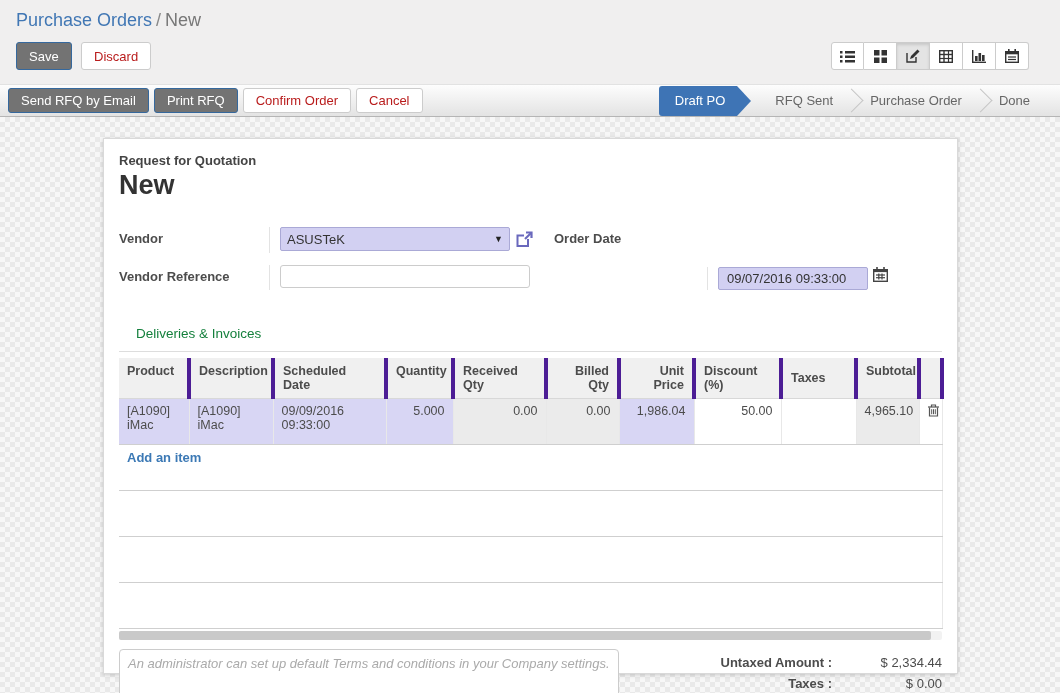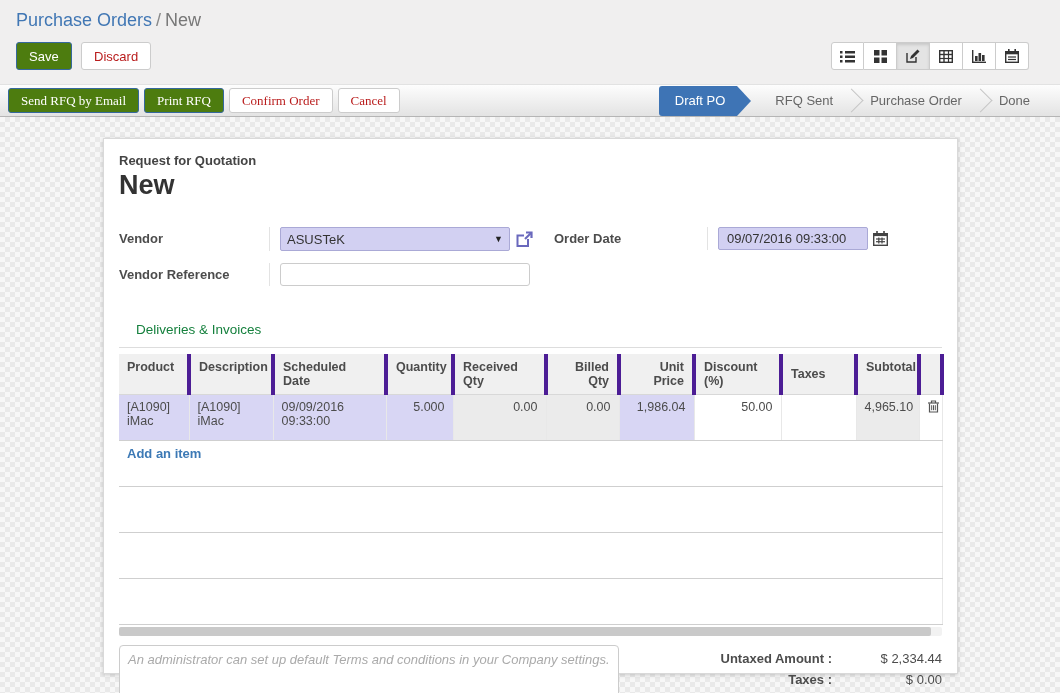--- a/index.html
+++ b/index.html
@@ -10,37 +10,37 @@
   .topbar { background:#f0efef; height:85px; border-bottom:1px solid #e2e2e2; }
   .breadcrumb { padding:10px 0 0 16px; font-size:18px; }
   .breadcrumb .bc-link { color:#4177b4; cursor:pointer; }
   .breadcrumb .bc-sep { color:#888; padding:0 4px; }
   .breadcrumb .bc-current { color:#777; }
   .toolbar-row { display:flex; align-items:center; justify-content:space-between;
     padding:11px 16px 0 16px; }
   .btn { font-size:13px; height:28px; padding:0 12px; border-radius:3px;
     border:1px solid #ccc; background:#fff; color:#b91c1c; cursor:pointer;
     font-family:inherit; }
-  .btn.primary { background:#4d7c0f; border-color:#35689d; color:#fff; }
+  .btn.primary { background:#737373; border-color:#35689d; color:#fff; }
   .toolbar-left .btn { margin-right:5px; }
   .view-switcher { display:flex; margin-right:15px; }
   .vs-btn { width:33px; height:28px; background:#fff; border:1px solid #ccc;
     border-left:none; display:flex; align-items:center; justify-content:center;
     cursor:pointer; }
   .vs-btn:first-child { border-left:1px solid #ccc; border-radius:3px 0 0 3px; }
   .vs-btn:last-child { border-radius:0 3px 3px 0; }
   .vs-btn.active { background:#e4e4e4; box-shadow:inset 0 2px 3px rgba(0,0,0,.12); }
   .vs-btn svg { display:block; }
 
   
   .actionbar { height:32px; background:linear-gradient(#fdfdfd,#e3e3e3);
     border-bottom:1px solid #b5b5b5; display:flex; align-items:center;
     justify-content:space-between; padding-left:8px; }
   .actions { display:flex; align-items:center; gap:5px; }
-  .actions .btn { height:25px;font-family:Liberation Serif, serif; }
+  .actions .btn { height:25px; }
   .statusbar { display:flex; align-items:center; height:32px; padding-right:14px; }
   .sb-step { font-size:13px; color:#666; padding:0 16px; line-height:32px;
     cursor:pointer; white-space:nowrap; }
   .sb-step.active { background:#3e74b5; color:#fff; height:30px; line-height:30px;
     margin:1px 22px 1px 0; border-radius:3px 0 0 3px; position:relative; padding:0 12px 0 16px; }
   .sb-step.active::after { content:""; position:absolute; right:-14px; top:0;
     border-top:15px solid transparent; border-bottom:15px solid transparent;
     border-left:14px solid #3e74b5; }
   .sb-sep { width:17px; height:17px; border-top:1px solid #c6c6c6;
     border-right:1px solid #c6c6c6; transform:rotate(45deg); margin:0 -6px; }
@@ -65,21 +65,21 @@
   .f-label { font-size:13px; font-weight:bold; color:#4c4c4c; padding-top:4px; }
   .f-field { border-left:1px solid #e3e3e3; padding-left:10px; }
   .select-wrap { display:flex; align-items:center; }
   .vendor-select { width:230px; height:24px; background:#d2d0f2; border:1px solid #aaa9d6;
     border-radius:2px; font-size:13px; color:#333; display:flex; align-items:center;
     padding:0 6px; justify-content:space-between; cursor:pointer; }
   .caret { font-size:9px; color:#222; }
   .ext-link { margin-left:6px; cursor:pointer; display:flex; }
   .text-input { width:250px; height:23px; border:1px solid #ccc; border-radius:3px;
     font-size:13px; padding:0 6px; color:#333; font-family:inherit; }
-  .date-field { display:flex; align-items:center; }
+  .date-field { display:flex; align-items:flex-start;margin-top:40px; }
   .date-input { width:150px; height:23px; background:#d2d0f2; border:1px solid #aaa9d6;
     border-radius:2px; font-size:13px; color:#333; padding:0 8px; font-family:inherit; }
   .cal-icon { margin-left:5px; display:flex; cursor:pointer; }
 
   
   .tabs { display:flex; margin-top:28px; border-bottom:1px solid #ddd; height:34px; }
   .tab { font-size:13.5px; padding:8px 17px; cursor:pointer; }
   .tab.active { border:1px solid #ddd; border-bottom:1px solid #fff; margin-bottom:-1px;
     border-radius:4px 4px 0 0; color:#555; background:#fff; }
   .tab.link { color:#15803d; }

